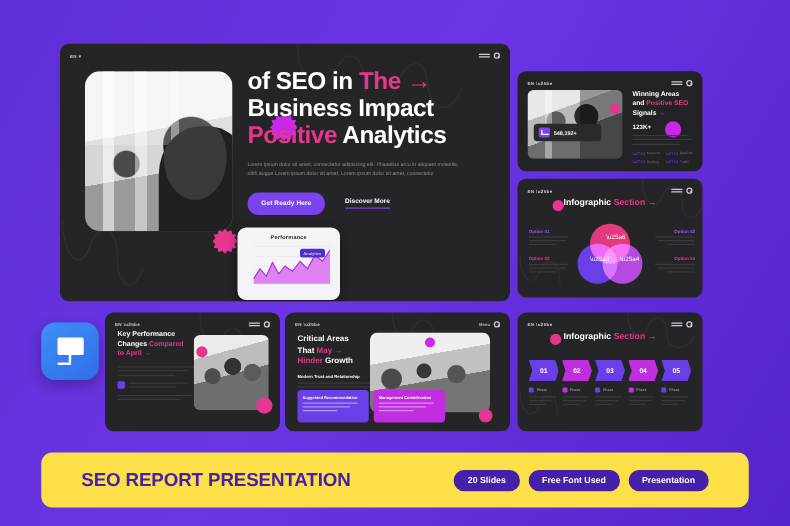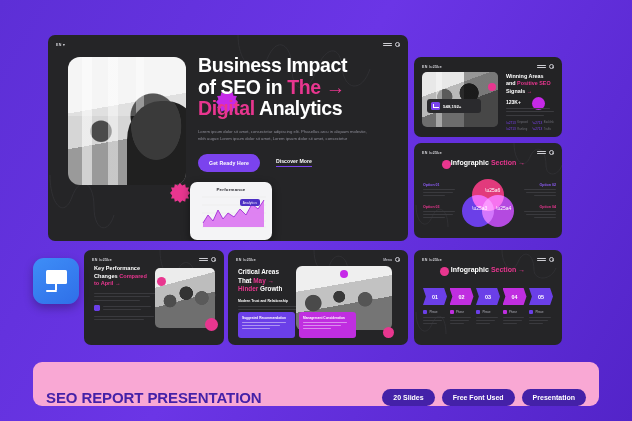--- a/index.html
+++ b/index.html
@@ -194,23 +194,23 @@
     display:flex; align-items:center; justify-content:center;
     box-shadow:0 4px 10px rgba(0,0,0,.28);
   }
   .kn-board { width:21px; height:14px; background:#fff; border-radius:1.5px; }
   .kn-stem { width:1.6px; height:6px; background:#fff; margin:0 auto; }
   .kn-base { width:11px; height:1.6px; background:#fff; border-radius:1px; }
 
   
   #footer {
     position:absolute; left:33px; top:362px; width:566px; height:44px;
-    background:#f9a8d4; border-radius:9px;
-    display:flex; align-items:flex-end; justify-content:space-between;
-    padding:0 13px;
+    background:#fde047; border-radius:9px;
+    display:flex; align-items:center; justify-content:space-between;
+    padding:0 32px;
   }
   #footer-title { font-size:15px; font-weight:700; color:#4421a8; letter-spacing:-.1px; }
   .badges { display:flex; gap:7px; }
   .badge {
     background:#4421a8; color:#fff; font-size:7px; font-weight:700;
     padding:5px 11px; border-radius:20px; white-space:nowrap;
   }
 
   .faint-line { height:1.1px; background:#3a3a3e; border-radius:1px; }
 </style>
@@ -253,24 +253,24 @@
         </g>
         <path d="M7,28 L12,20 L17,26 L22,15 L27,24 L32,18 L38,22 L44,14 L50,20 L56,9 L62,14 L68,5 L68,32 L7,32 Z" fill="#d75cf0" opacity=".75"></path>
         <path d="M7,28 L12,20 L17,26 L22,15 L27,24 L32,18 L38,22 L44,14 L50,20 L56,9 L62,14 L68,5" fill="none" stroke="#a12fd6" stroke-width=".9"></path>
       </svg>
       <span class="perf-pill">Analytics</span>
     </div>
   </div>
 
   <div class="hero-txt">
     <div class="hero-h1">
-      <div><span>Business Impact</span></div>
       <div><span>of SEO in </span><span class="pink">The</span>
         <span class="arrow-pink">→</span></div>
-      <div><span class="pink">Digital</span><span> Analytics</span></div>
+      <div><span>Business Impact</span></div>
+      <div><span class="pink">Positive</span><span> Analytics</span></div>
     </div>
     <p class="hero-p">Lorem ipsum dolor sit amet, consectetur adipiscing elit. Phasellus arcu in aliquam molestie, nibh augue Lorem ipsum dolor sit amet, Lorem ipsum dolor sit amet, consectetur</p>
     <div class="hero-btns">
       <button class="btn-primary">Get Ready Here</button>
       <span class="btn-link">Discover More</span>
     </div>
   </div>
 </div>
 
 <div class="slide dark2" id="winning">

